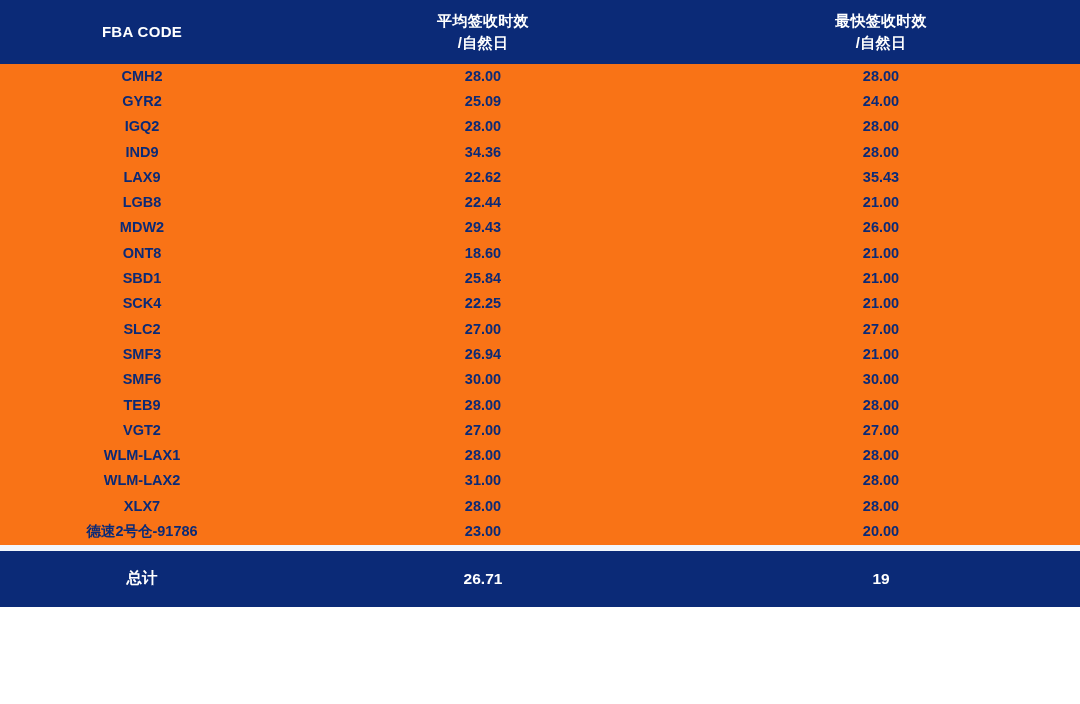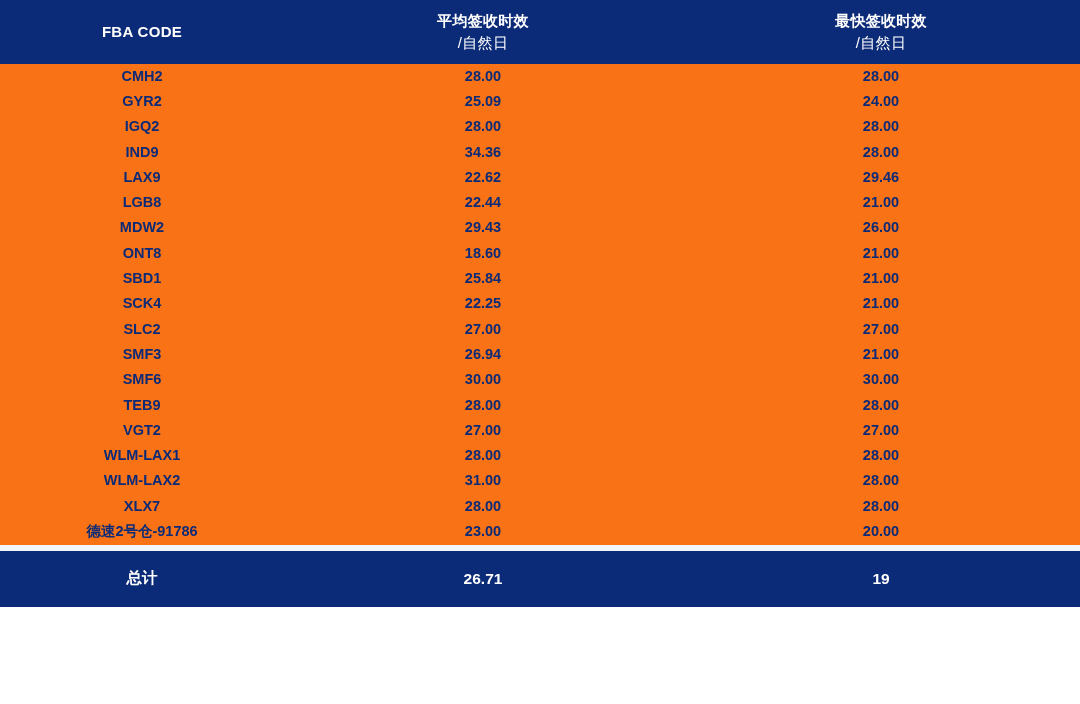--- a/index.html
+++ b/index.html
@@ -40,21 +40,21 @@
     font-weight: bold;
     text-align: center;
     vertical-align: middle;
     padding: 0;
     line-height: 1.45;
     letter-spacing: 0.3px;
   }
   thead th .hline2 {
     display: block;
     font-size: 15px;
-    font-weight: normal;
+    font-weight: bold;
   }
   tbody tr.data-row {
     height: 25.3px;
     background: #f97316;
   }
   tbody tr.data-row td {
     color: #0b2a77;
     font-size: 14.5px;
     font-weight: bold;
     text-align: center;
@@ -118,21 +118,21 @@
         <td>28.00</td>
       </tr>
       <tr class="data-row">
         <td>IND9</td>
         <td>34.36</td>
         <td>28.00</td>
       </tr>
       <tr class="data-row">
         <td>LAX9</td>
         <td>22.62</td>
-        <td>29.46</td>
+        <td>35.43</td>
       </tr>
       <tr class="data-row">
         <td>LGB8</td>
         <td>22.44</td>
         <td>21.00</td>
       </tr>
       <tr class="data-row">
         <td>MDW2</td>
         <td>29.43</td>
         <td>26.00</td>

